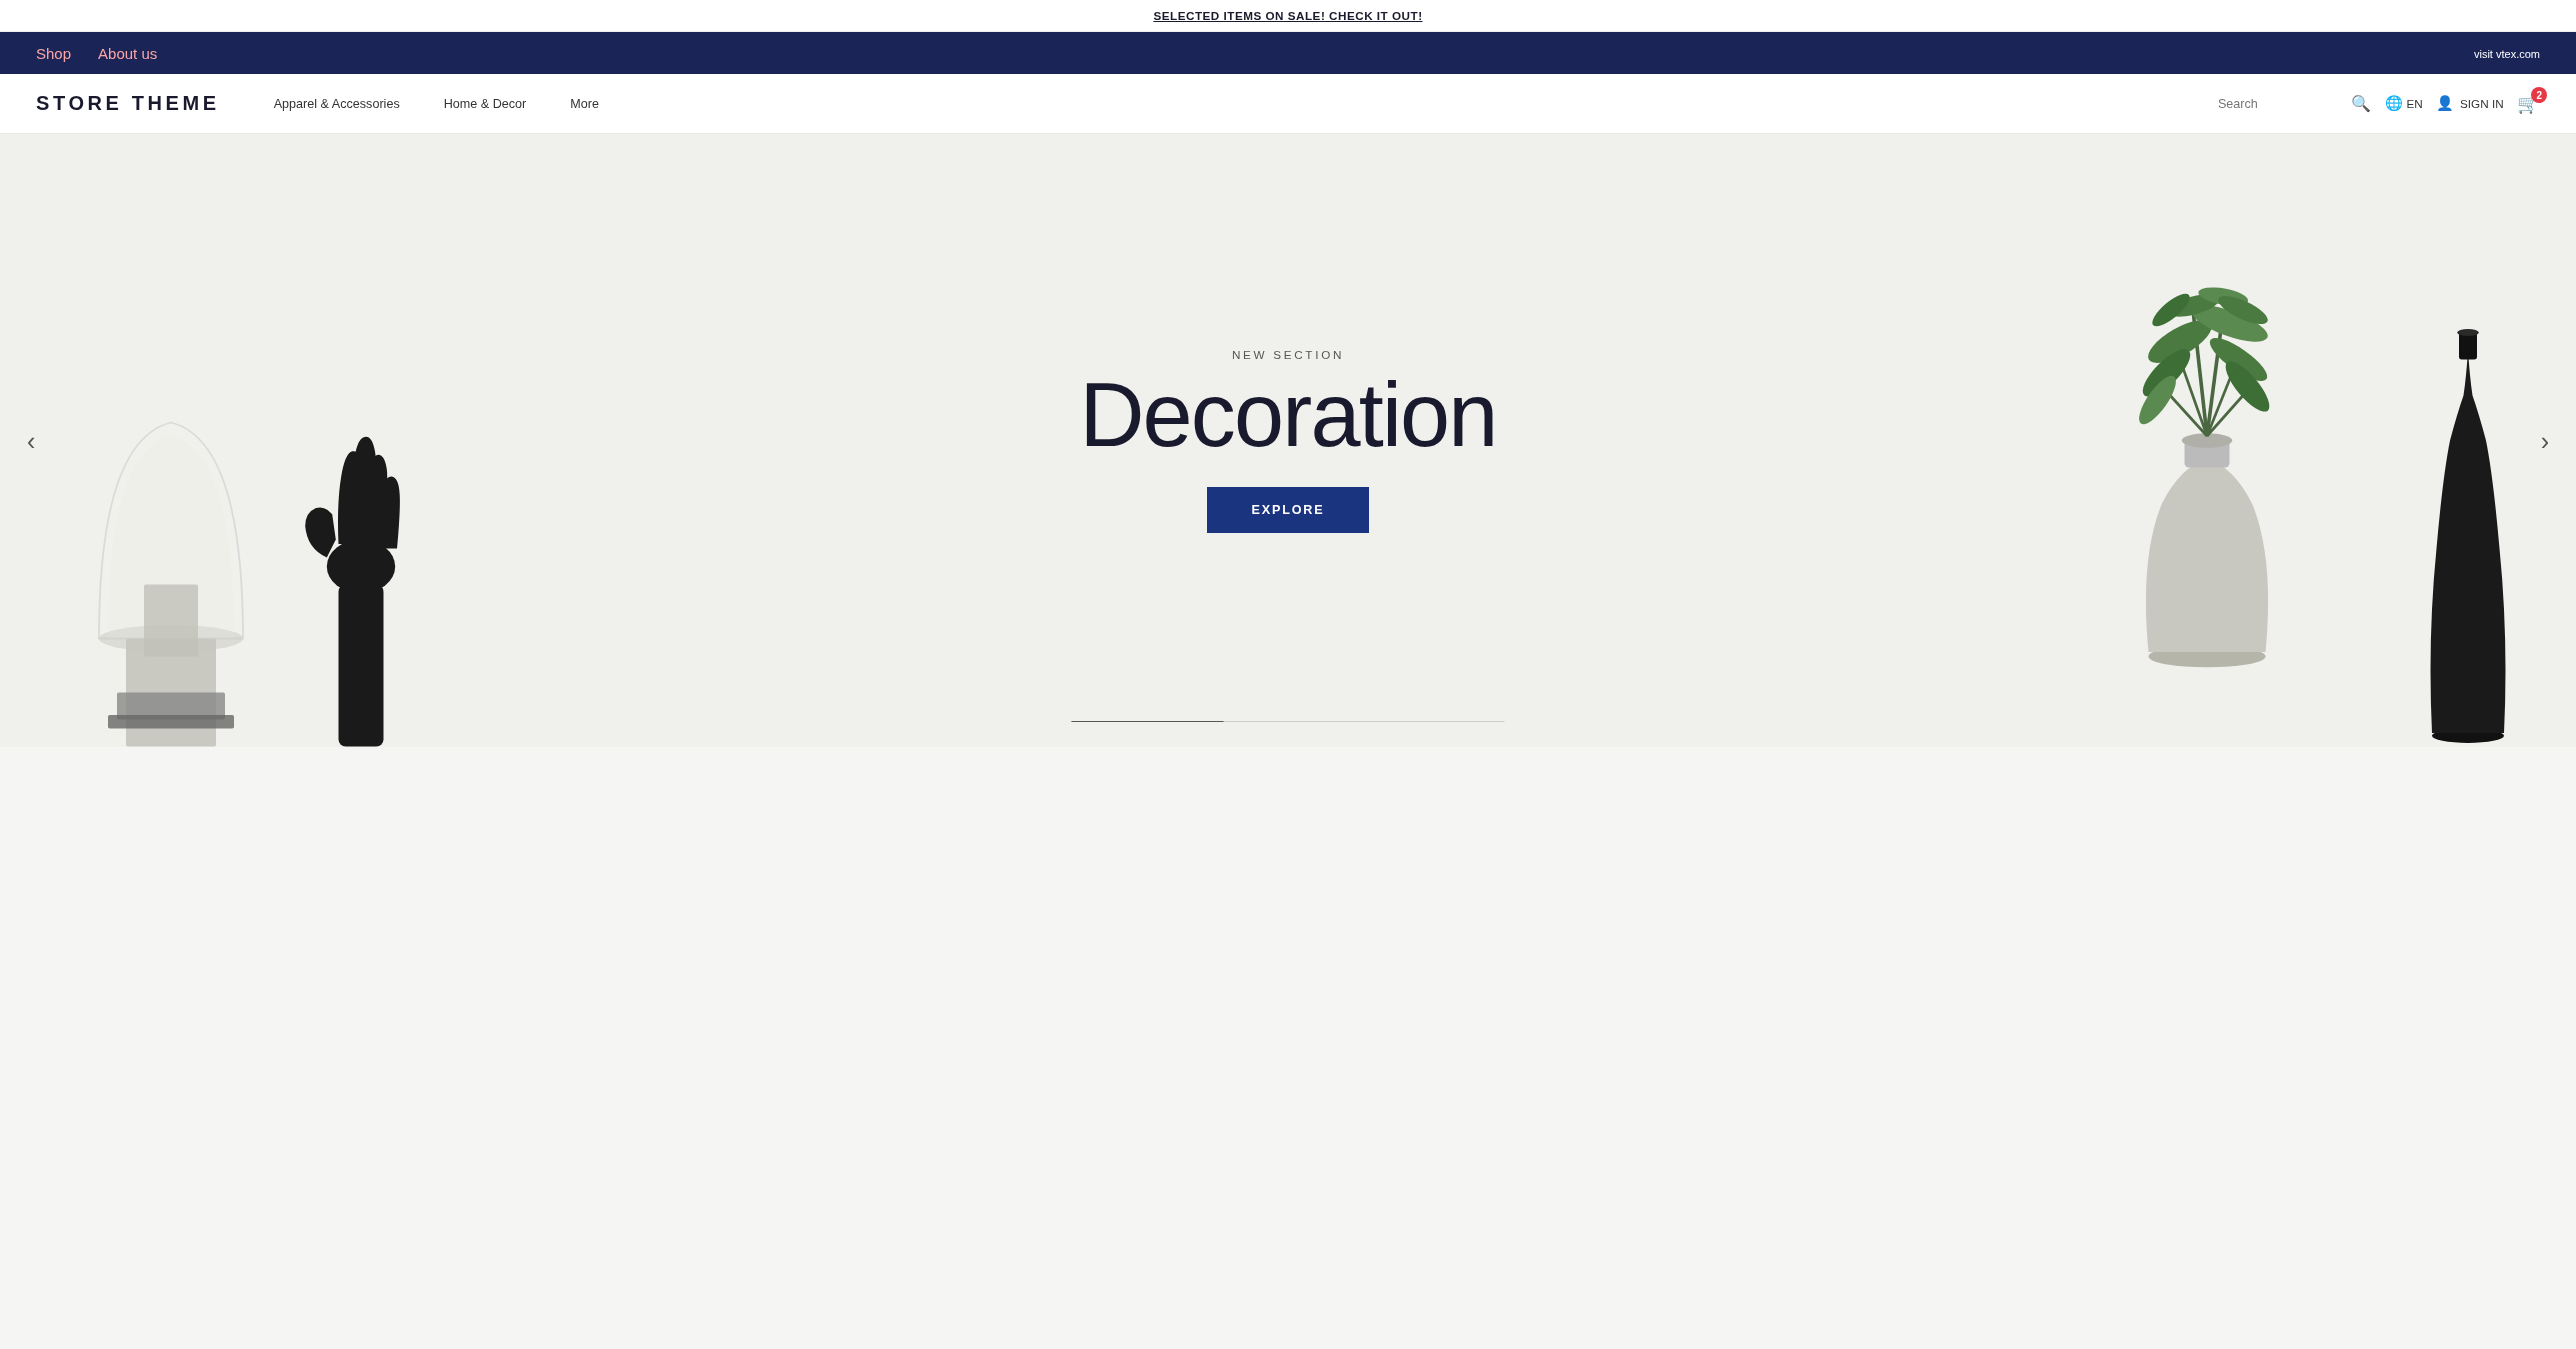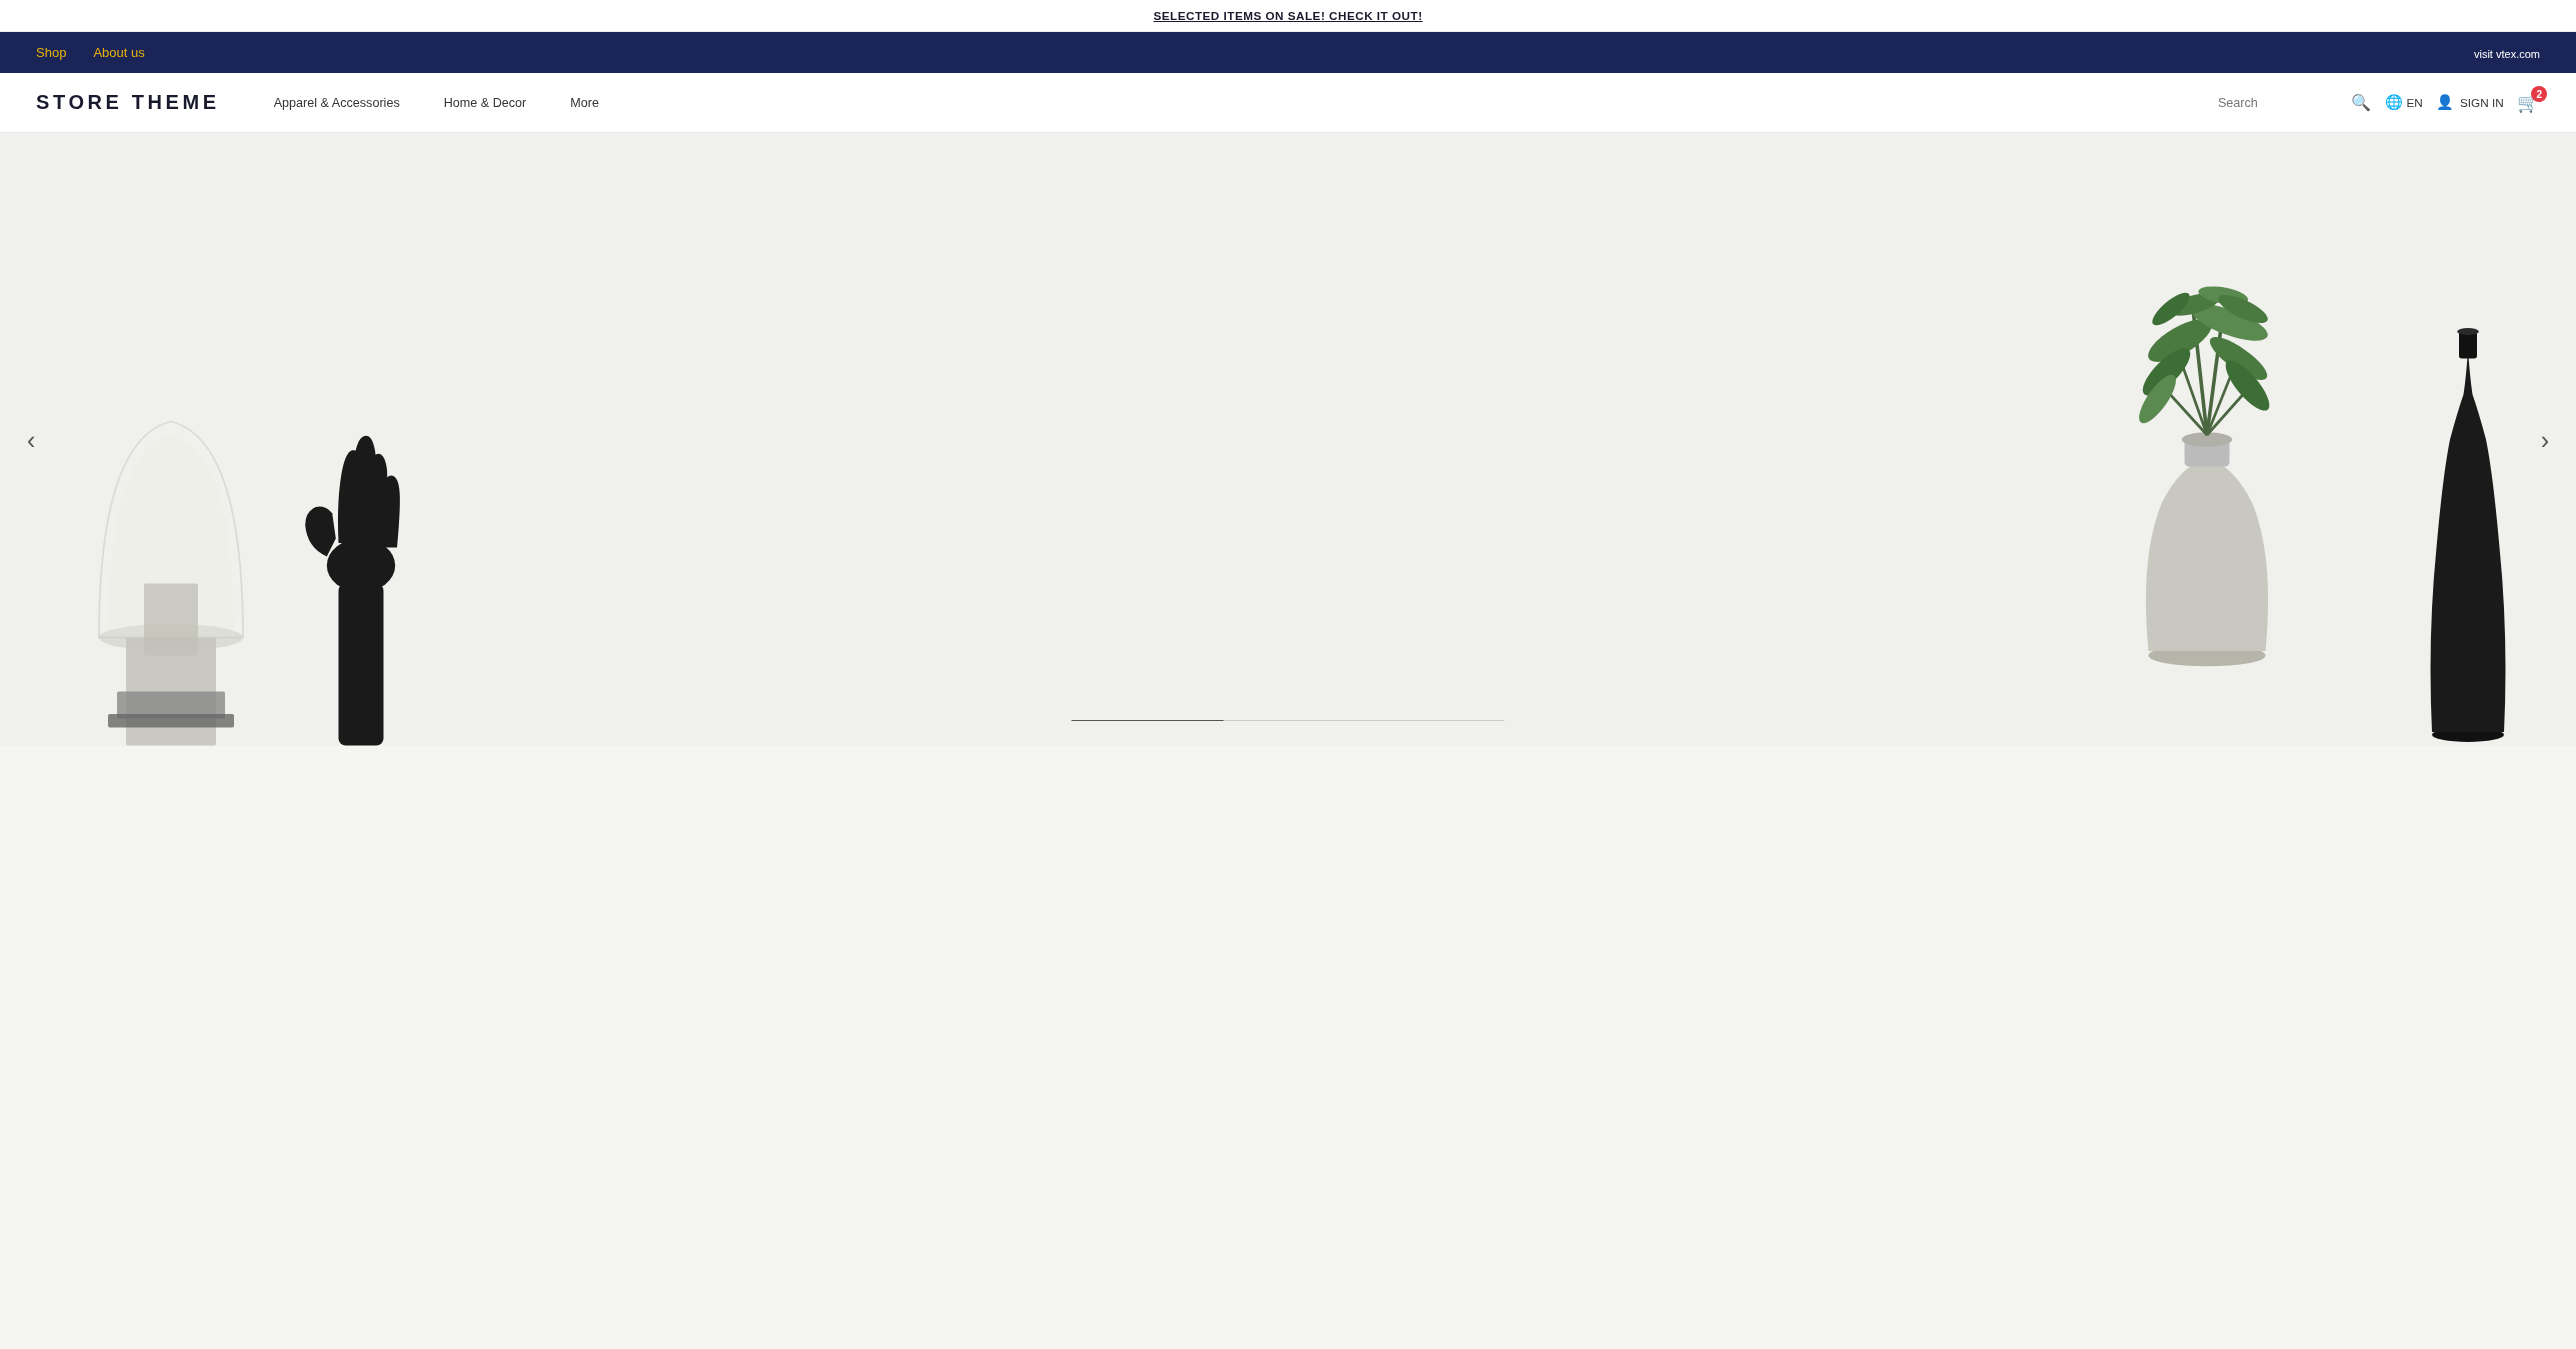--- a/index.html
+++ b/index.html
@@ -26,23 +26,23 @@
       display: flex;
       align-items: center;
       justify-content: space-between;
       padding: 12.6px 36px;
     }
     .top-nav-links {
       display: flex;
       gap: 27px;
     }
     .top-nav-links a {
-      color: #eab308;
+      color: #fca5a5;
       text-decoration: none;
-      font-size: 13px;
+      font-size: 15px;
     }
     .top-nav-right a {
       color: #fff;
       text-decoration: none;
       font-size: 11px;
     }
 
     
     .main-header {
       background: #fff;
@@ -349,20 +349,25 @@
       <path d="M 55 215 Q 53 170 58 140 Q 62 115 70 112 Q 80 110 82 130 Q 84 155 82 215 Z" fill="#1a1a1a"></path>
 
       <path d="M 70 212 Q 68 160 72 125 Q 75 98 84 96 Q 93 94 96 115 Q 98 145 96 212 Z" fill="#1a1a1a"></path>
 
       <path d="M 85 215 Q 84 170 87 140 Q 90 118 98 116 Q 107 115 109 135 Q 110 158 108 216 Z" fill="#1a1a1a"></path>
 
       <path d="M 100 220 Q 100 180 103 158 Q 106 140 114 140 Q 122 141 123 160 Q 124 178 120 220 Z" fill="#1a1a1a"></path>
     </svg>
   </div>
 
+  <div class="hero-content">
+    <p class="hero-subtitle">NEW SECTION</p>
+    <h1 class="hero-title">Decoration</h1>
+    <button class="explore-btn">EXPLORE</button>
+  </div>
 
   <div class="deco-plant">
     <svg viewBox="0 0 260 560" style="width:100%;height:100%;">
 
       <ellipse cx="130" cy="460" rx="65" ry="12" fill="#b5b5aa"></ellipse>
       <path d="M 65 455 Q 55 350 80 290 Q 100 250 130 240 Q 160 250 180 290 Q 205 350 195 455 Z" fill="#c8c8c0"></path>
 
       <rect x="105" y="220" width="50" height="30" rx="5" fill="#bbb"></rect>
 
       <ellipse cx="130" cy="220" rx="28" ry="8" fill="#b0b0a8"></ellipse>

